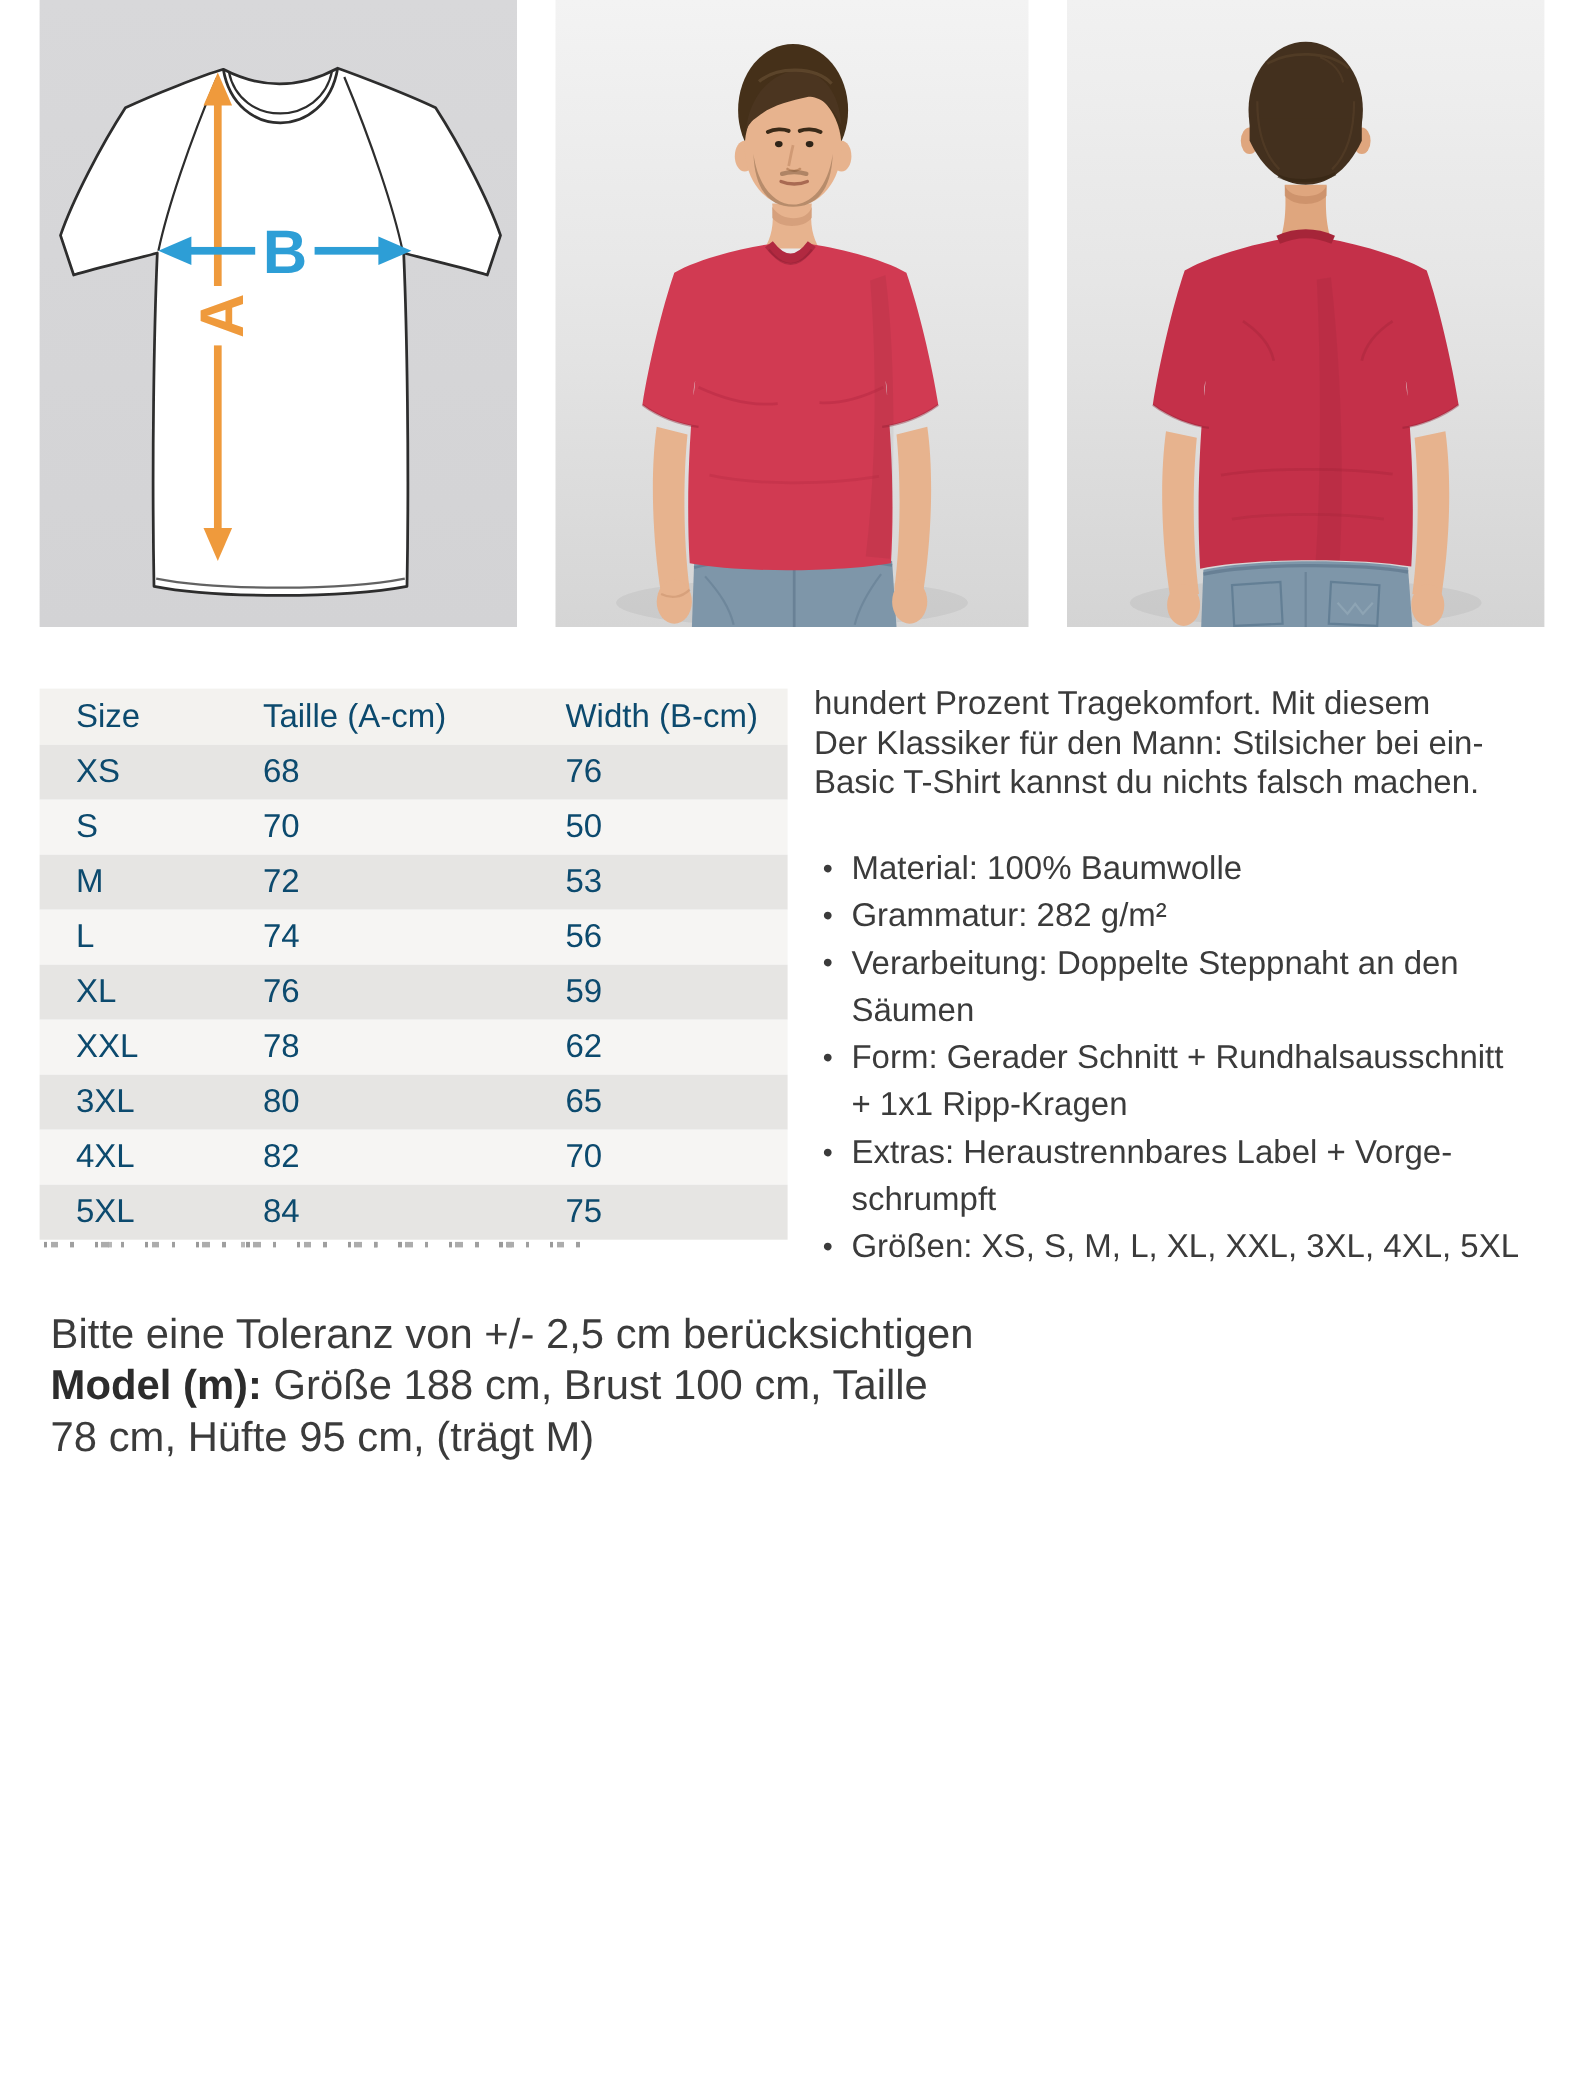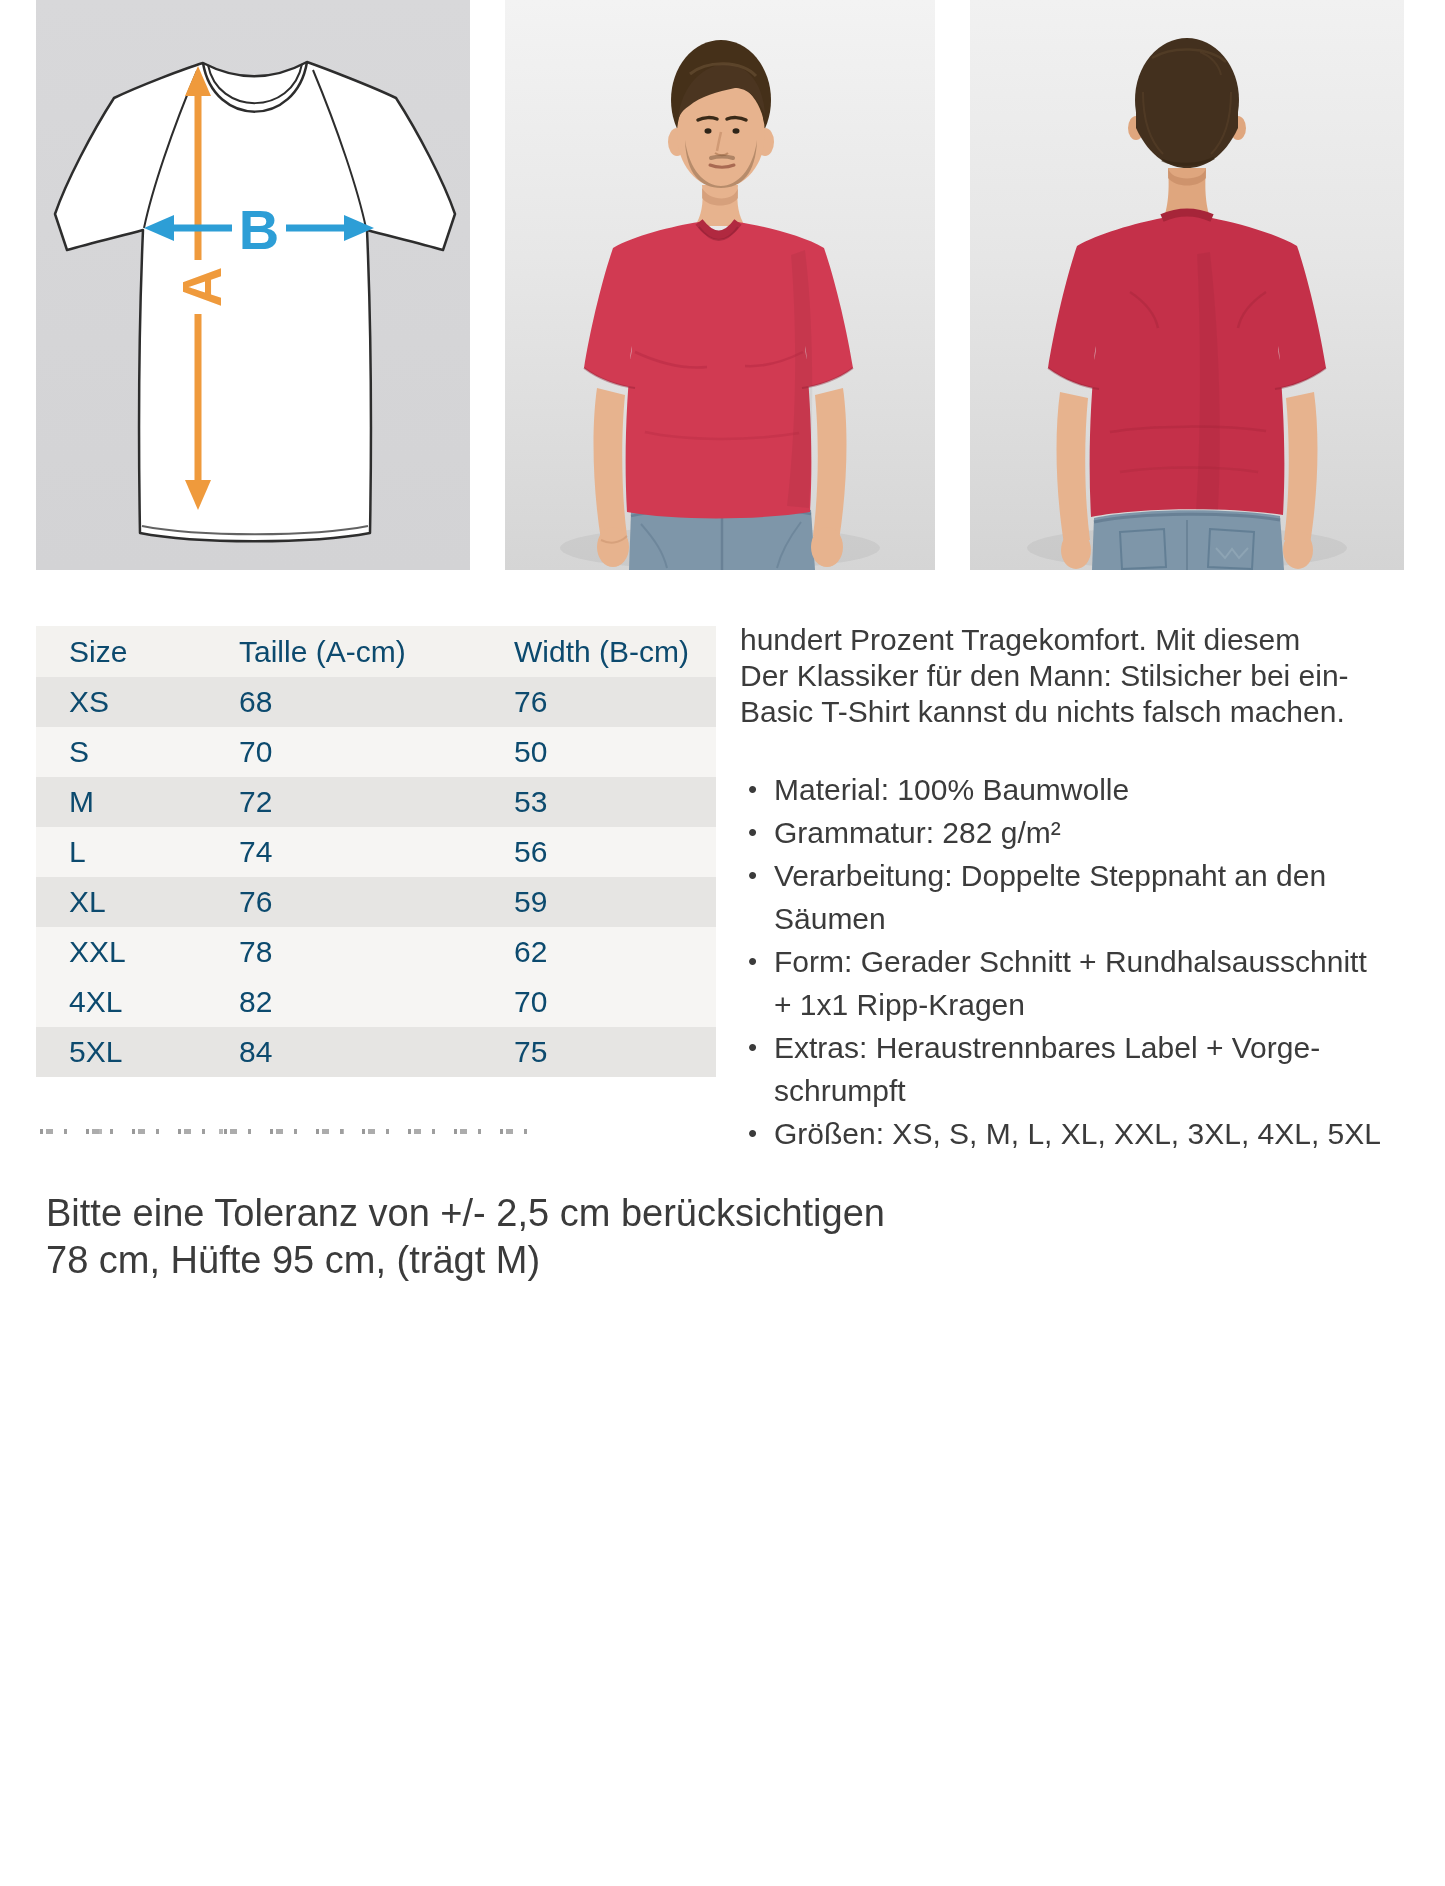--- a/index.html
+++ b/index.html
@@ -223,20 +223,25 @@
   <div class="t-row dark">
     <span class="t-cell c1">XL</span>
     <span class="t-cell c2">76</span>
     <span class="t-cell c3">59</span>
   </div>
   <div class="t-row light">
     <span class="t-cell c1">XXL</span>
     <span class="t-cell c2">78</span>
     <span class="t-cell c3">62</span>
   </div>
+  <div class="t-row dark">
+    <span class="t-cell c1">3XL</span>
+    <span class="t-cell c2">80</span>
+    <span class="t-cell c3">65</span>
+  </div>
   <div class="t-row light">
     <span class="t-cell c1">4XL</span>
     <span class="t-cell c2">82</span>
     <span class="t-cell c3">70</span>
   </div>
   <div class="t-row dark">
     <span class="t-cell c1">5XL</span>
     <span class="t-cell c2">84</span>
     <span class="t-cell c3">75</span>
   </div>
@@ -287,14 +292,15 @@
   <div class="bullet">
     <span class="b-dot">•</span>
     <div class="b-lines">
         <div class="b-line">Größen: XS, S, M, L, XL, XXL, 3XL, 4XL, 5XL</div>
       </div>
   </div>
 </div>
 
 <div id="notes">
   <div class="note-line">Bitte eine Toleranz von +/- 2,5 cm berücksichtigen</div>
+  <div class="note-line"><span class="bold">Model (m):</span><span> Größe 188 cm, Brust 100 cm, Taille</span></div>
   <div class="note-line">78 cm, Hüfte 95 cm, (trägt M)</div>
 </div>
 
 </body></html>

